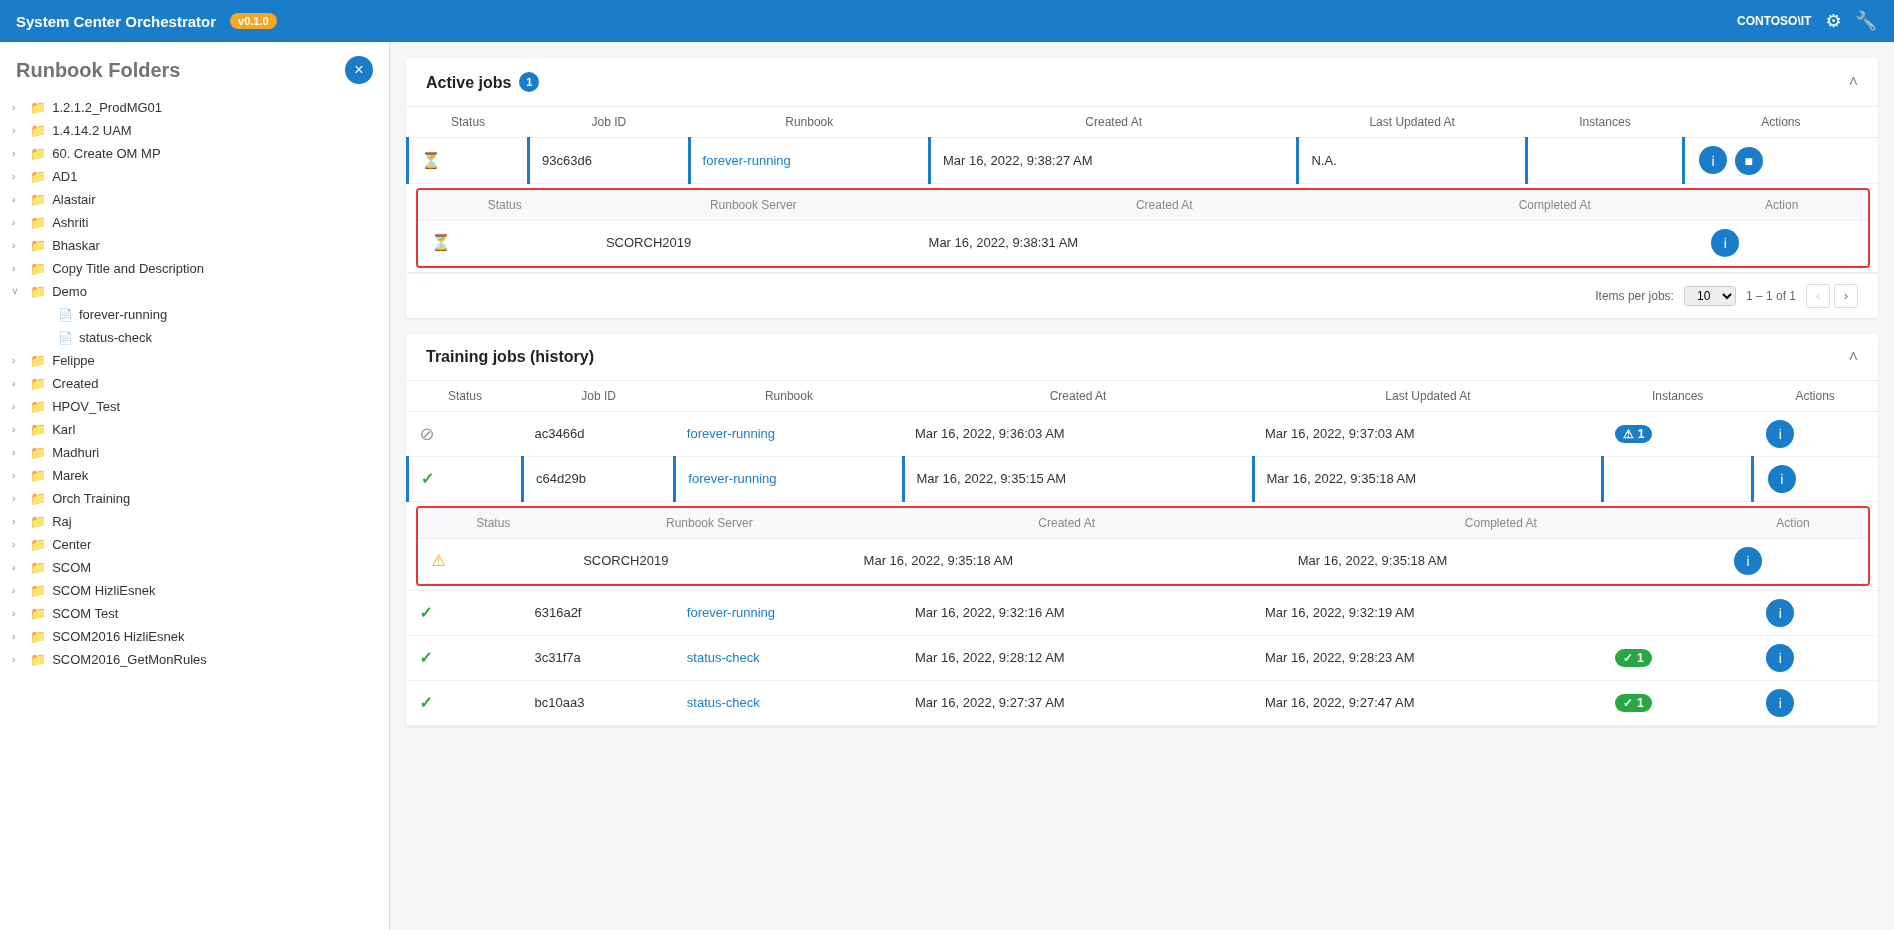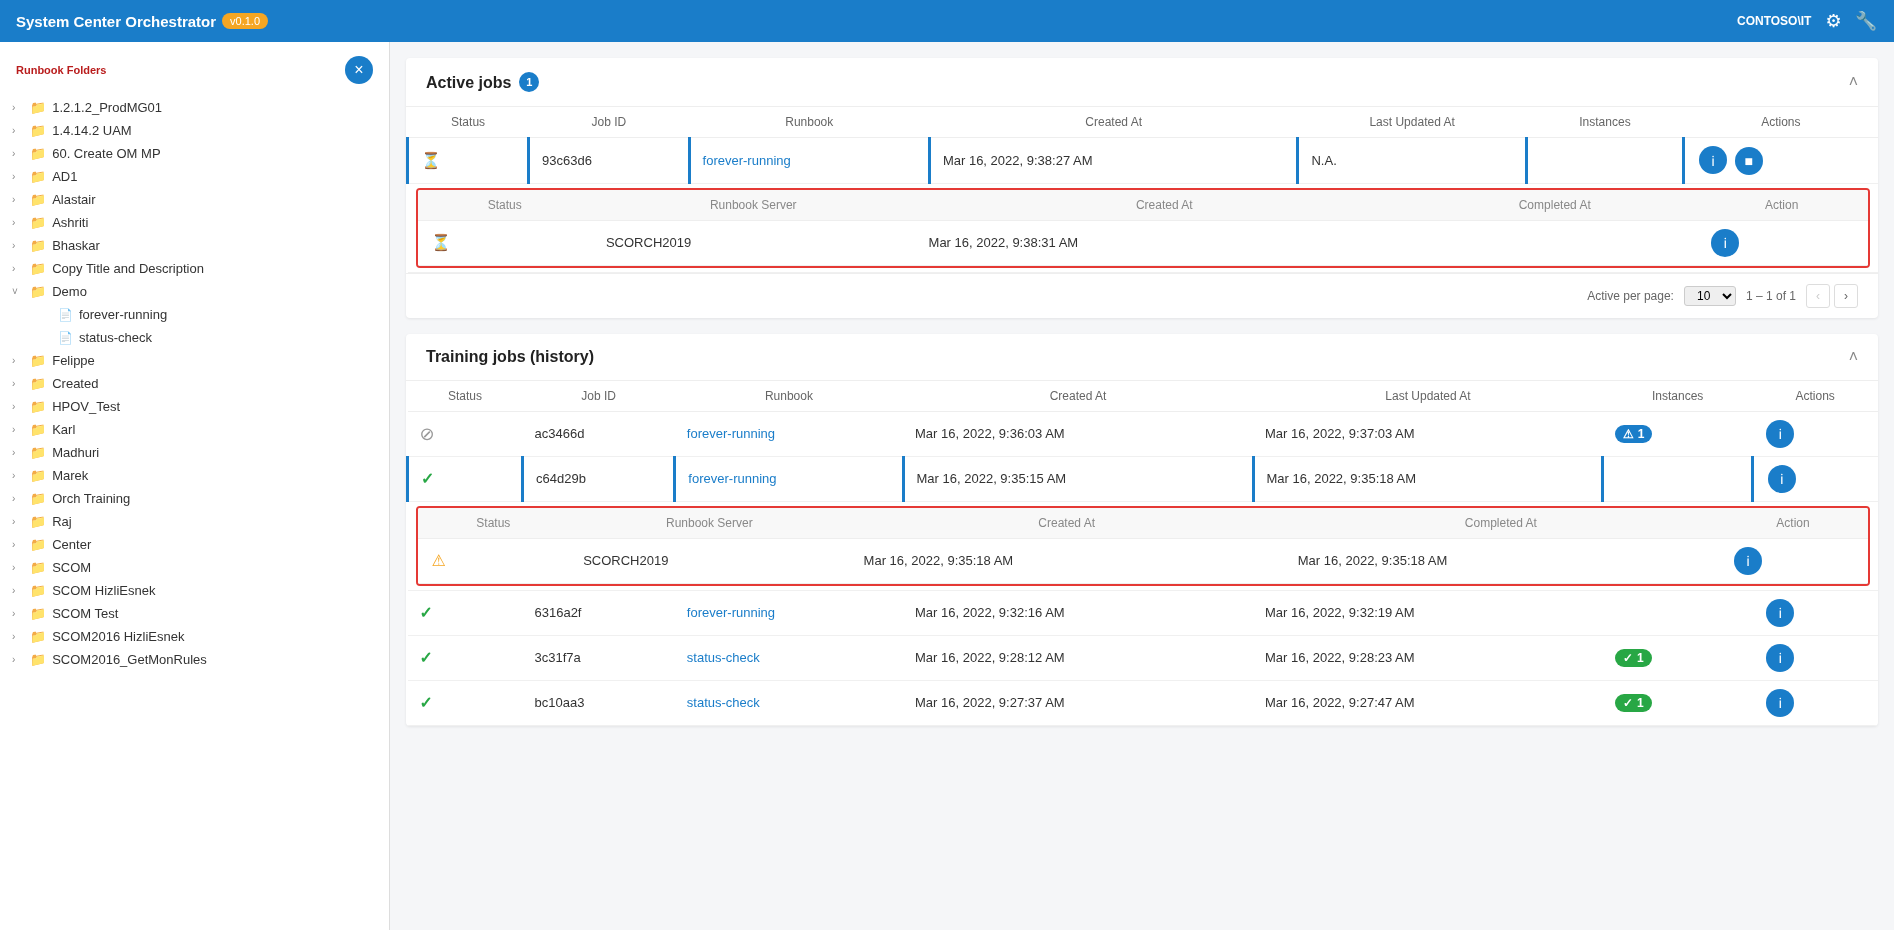--- a/index.html
+++ b/index.html
@@ -9,23 +9,23 @@
     .header {
       background: #1a7dc9;
       color: white;
       height: 42px;
       display: flex;
       align-items: center;
       padding: 0 16px;
       justify-content: space-between;
       flex-shrink: 0;
     }
-    .header-left { display: flex; align-items: center; gap: 6px; }
+    .header-left { display: flex; align-items: center; gap: 14px; }
     .header-title { font-size: 15px; font-weight: 600; color: white; }
-    .version-badge { background: #f5a623; color: white; font-size: 11px; font-weight: 400; padding: 2px 8px; border-radius: 10px; }
+    .version-badge { background: #f5a623; color: white; font-size: 11px; font-weight: 700; padding: 2px 8px; border-radius: 10px; }
     .header-right { display: flex; align-items: center; gap: 14px; }
     .header-org { font-size: 12px; font-weight: 600; color: white; }
     .header-icon { color: white; font-size: 18px; cursor: pointer; }
 
     
     .layout { display: flex; flex: 1; overflow: hidden; }
 
     
     .sidebar {
       width: 390px;
@@ -36,21 +36,21 @@
       flex-shrink: 0;
       overflow: hidden;
     }
     .sidebar-header {
       padding: 14px 16px 8px;
       display: flex;
       align-items: center;
       justify-content: space-between;
       flex-shrink: 0;
     }
-    .sidebar-title { font-size: 11px; font-weight: 700; color: #b91c1c; }
+    .sidebar-title { font-size: 20px; font-weight: 700; color: #737373; }
     .close-btn {
       background: #1a7dc9;
       color: white;
       border: none;
       border-radius: 50%;
       width: 28px;
       height: 28px;
       font-size: 16px;
       cursor: pointer;
       display: flex; align-items: center; justify-content: center;
@@ -395,21 +395,21 @@
                       </tr>
                     </tbody>
                   </table>
                 </div>
               </td>
             </tr>
           </tbody>
         </table>
       </div>
       <div class="pagination">
-        <span>Active per page:</span>
+        <span>Items per jobs:</span>
         <select>
           <option>10</option>
           <option>25</option>
           <option>50</option>
         </select>
         <span>1 – 1 of 1</span>
         <div class="pagination-nav">
           <button class="page-btn" disabled="">‹</button>
           <button class="page-btn">›</button>
         </div>

